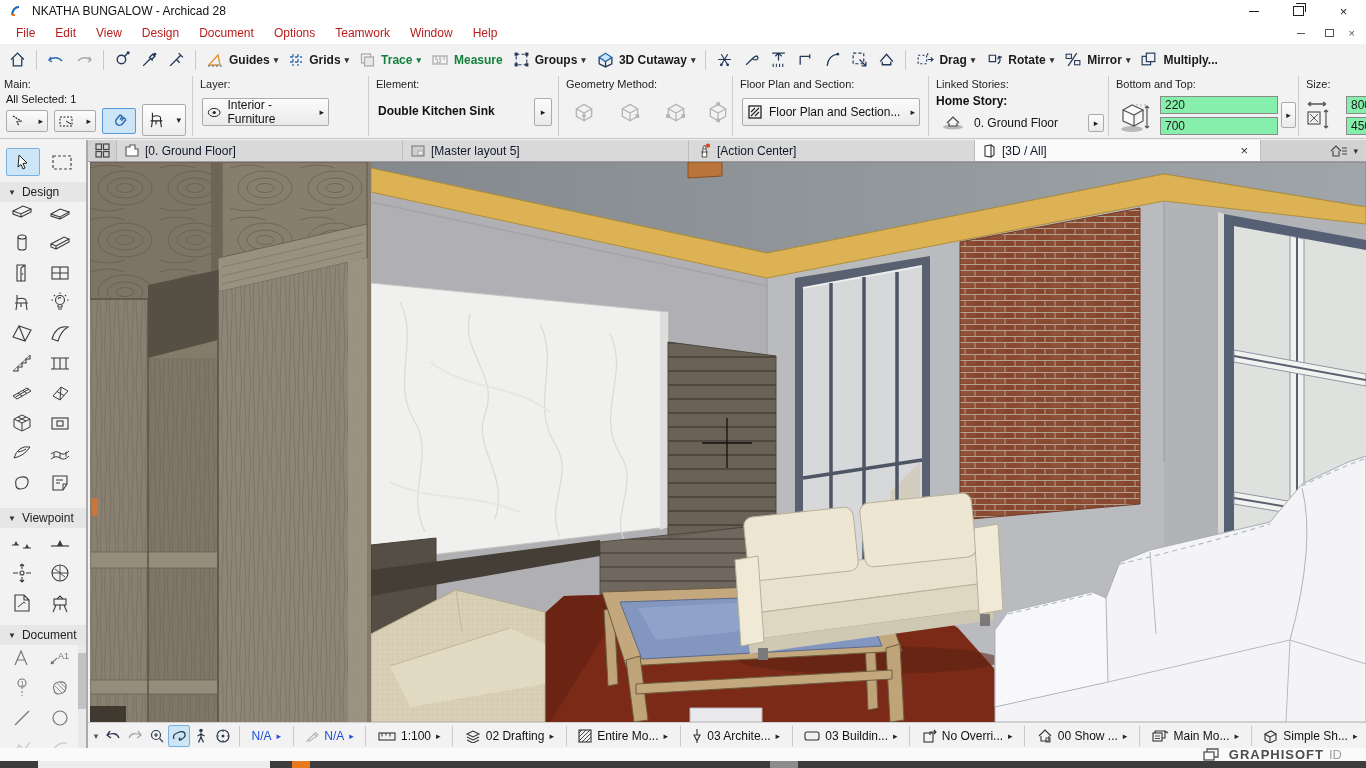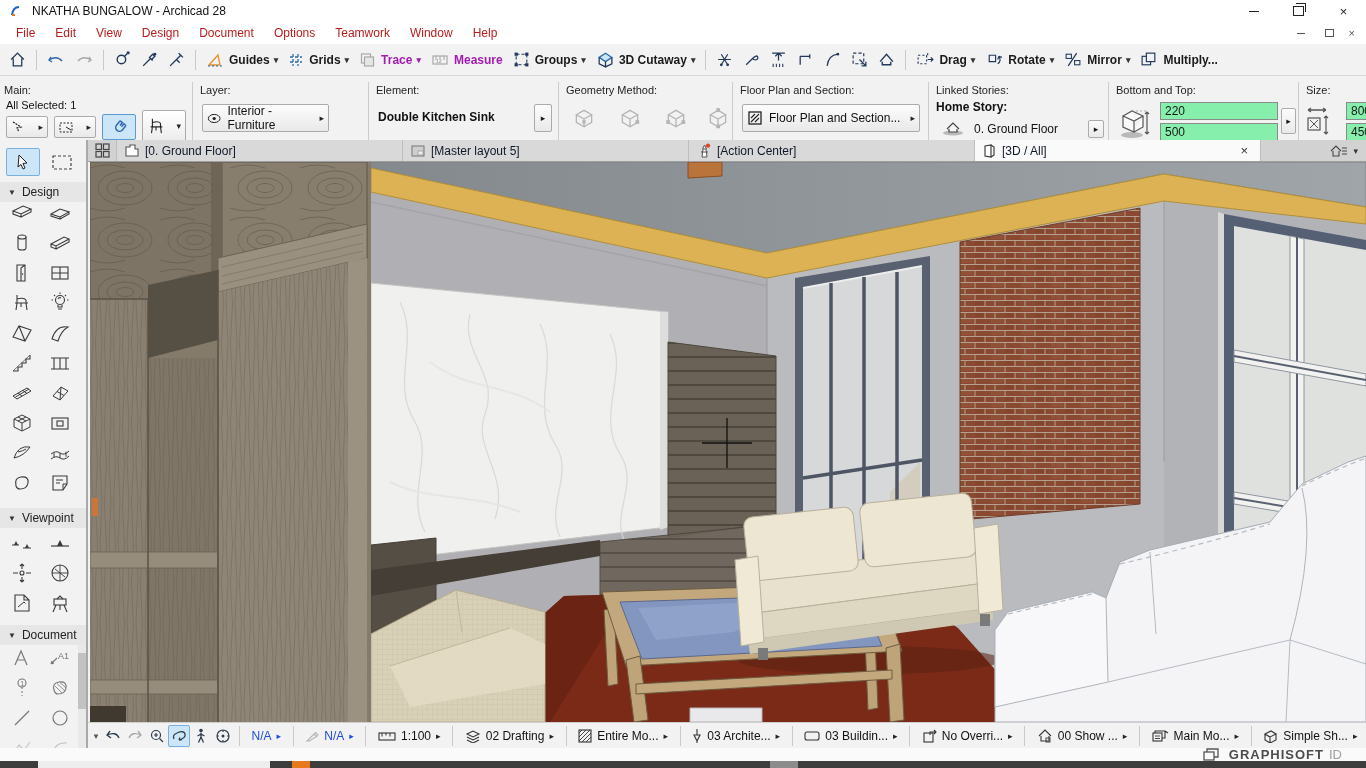--- a/index.html
+++ b/index.html
@@ -27,23 +27,23 @@
   
   .toolbar{position:absolute;left:0;top:44px;width:1366px;height:32px;background:#f2f2f2;
            border-bottom:1px solid #d6d6d6;display:flex;align-items:center;padding-left:4px;box-sizing:border-box;}
   .tgroup{display:flex;align-items:center;height:100%;}
   .tdiv{width:1px;height:20px;background:#c9c9c9;margin:0 5px;}
   .tbtn{display:flex;align-items:center;padding:0 5px;height:26px;color:#22385a;font-weight:bold;}
   .tbtn svg{display:block;}
   .tbtn .lbl{margin-left:5px;font-size:12px;color:#1a1a1a;}
   .tbtn .caret{margin-left:4px;font-size:9px;color:#333;}
   .tbtn.disabled{color:#a8a8a8;}
-  .tbtn.disabled .lbl,.tbtn.disabled .caret{color:#a21caf;}
+  .tbtn.disabled .lbl,.tbtn.disabled .caret{color:#15803d;}
   
-  .infobar{position:absolute;left:0;top:80px;width:1366px;height:64px;background:#f2f2f2;
+  .infobar{position:absolute;left:0;top:74px;width:1366px;height:64px;background:#f2f2f2;
            border-bottom:1px solid #c4c4c4;}
   .ib-sec{position:absolute;top:0;height:64px;}
   .ib-label{position:absolute;top:4px;left:8px;font-size:11px;color:#222;white-space:nowrap;}
   .ib-vline{position:absolute;top:2px;width:1px;height:60px;background:#cccccc;}
   .ib-btn{position:absolute;display:flex;align-items:center;border:1px solid #ababab;border-radius:2px;
           background:linear-gradient(#fcfcfc,#e9e9e9);box-sizing:border-box;padding:0 4px;}
   .ib-btn .arr{margin-left:auto;font-size:9px;color:#222;}
   .ib-text{font-size:12px;color:#111;}
   .b{font-weight:bold;}
   .field{position:absolute;background:#86efac;border:1px solid #8a8a8a;font-size:12px;
@@ -434,21 +434,21 @@
         <svg width="36" height="36" viewBox="0 0 36 36">
             <ellipse cx="14" cy="31" rx="11" ry="3" fill="#b9b9b9"></ellipse>
             <path d="M5,12 L14,7 L25,12 L16,17 Z M5,12 V23 L16,28 V17 M25,12 V23 L16,28" stroke="#555" fill="#fafafa" stroke-width="1.2"></path>
             <path d="M29,8 V30 M27,10 L29,8 L31,10 M27,28 L29,30 L31,28" stroke="#555" fill="none" stroke-width="1.2"></path>
             <path d="M14,7 H29" stroke="#999" stroke-width="0.8" stroke-dasharray="2,2"></path>
           </svg></span>
       <div class="field" style="left:52px;top:22px;width:118px;height:18px;">
           <span>220</span>
         </div>
       <div class="field" style="left:52px;top:43px;width:118px;height:18px;">
-          <span>500</span>
+          <span>700</span>
         </div>
       <div class="ib-btn" style="left:173px;top:28px;width:15px;height:26px;justify-content:center;">
           <span style="font-size:9px;">▸</span>
         </div>
     </div>
 
     <div class="ib-sec" style="left:1298px;width:84px;">
       <span class="ib-label">Size:</span>
       <span style="position:absolute;left:6px;top:24px;color:#555;">
         <svg width="30" height="34" viewBox="0 0 30 34">

